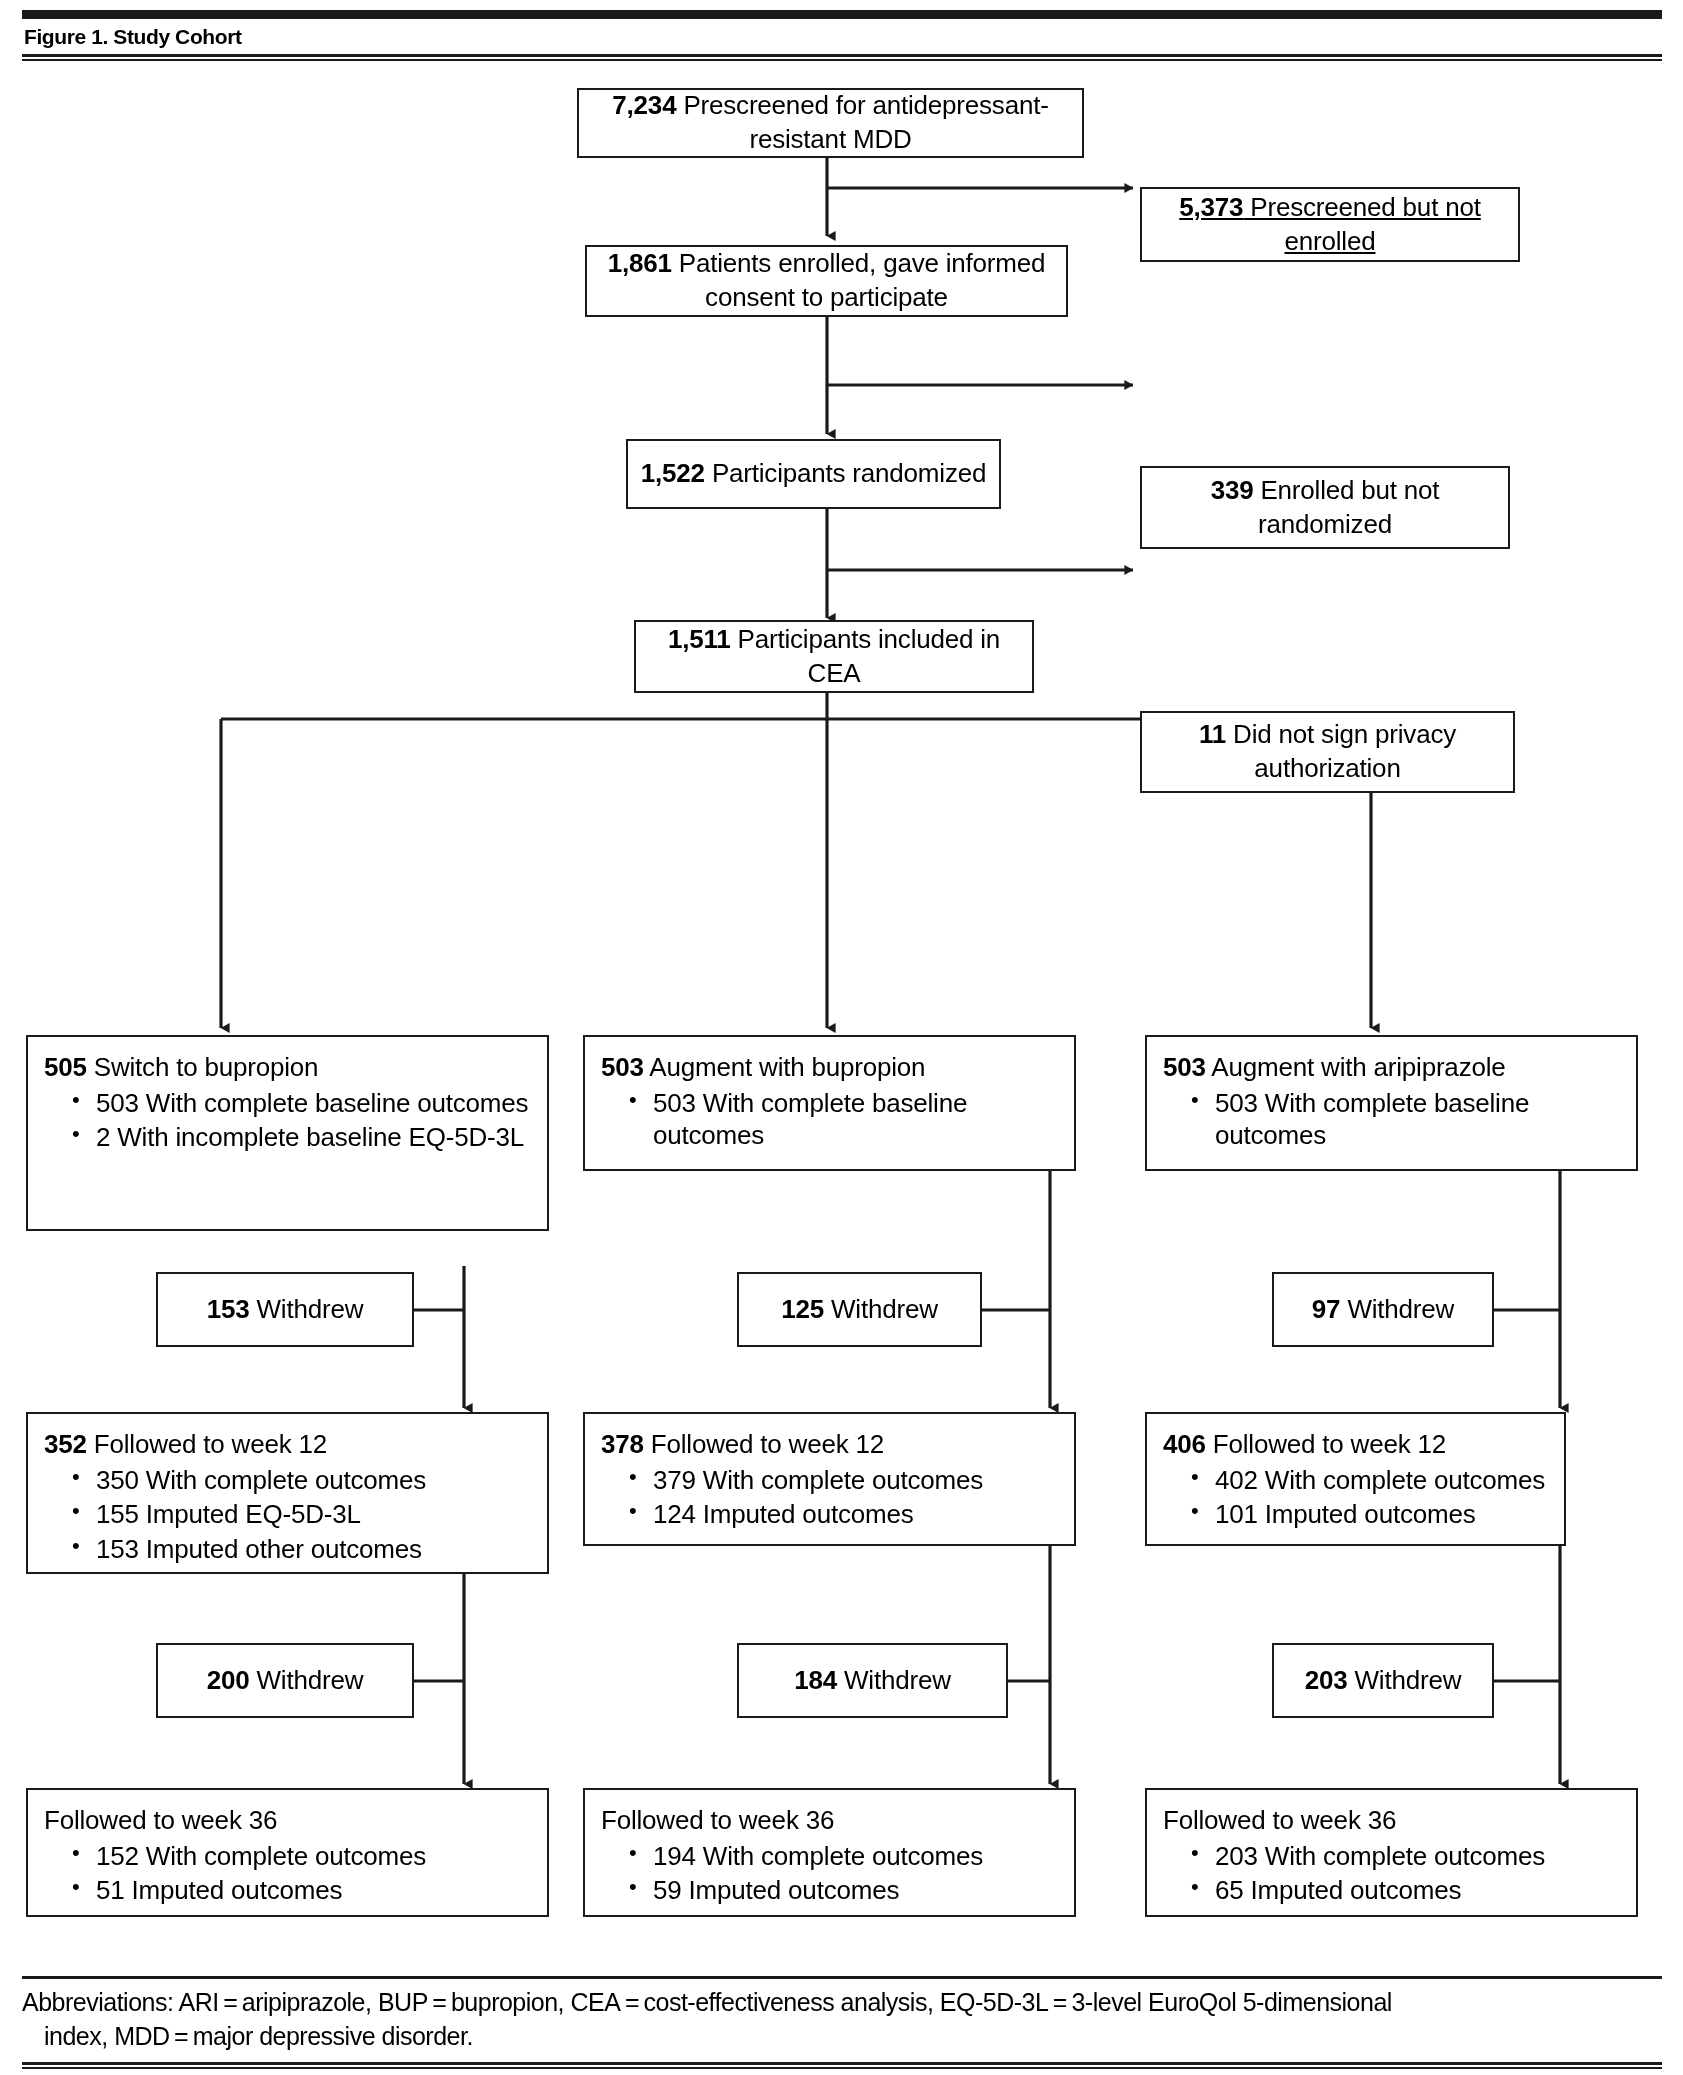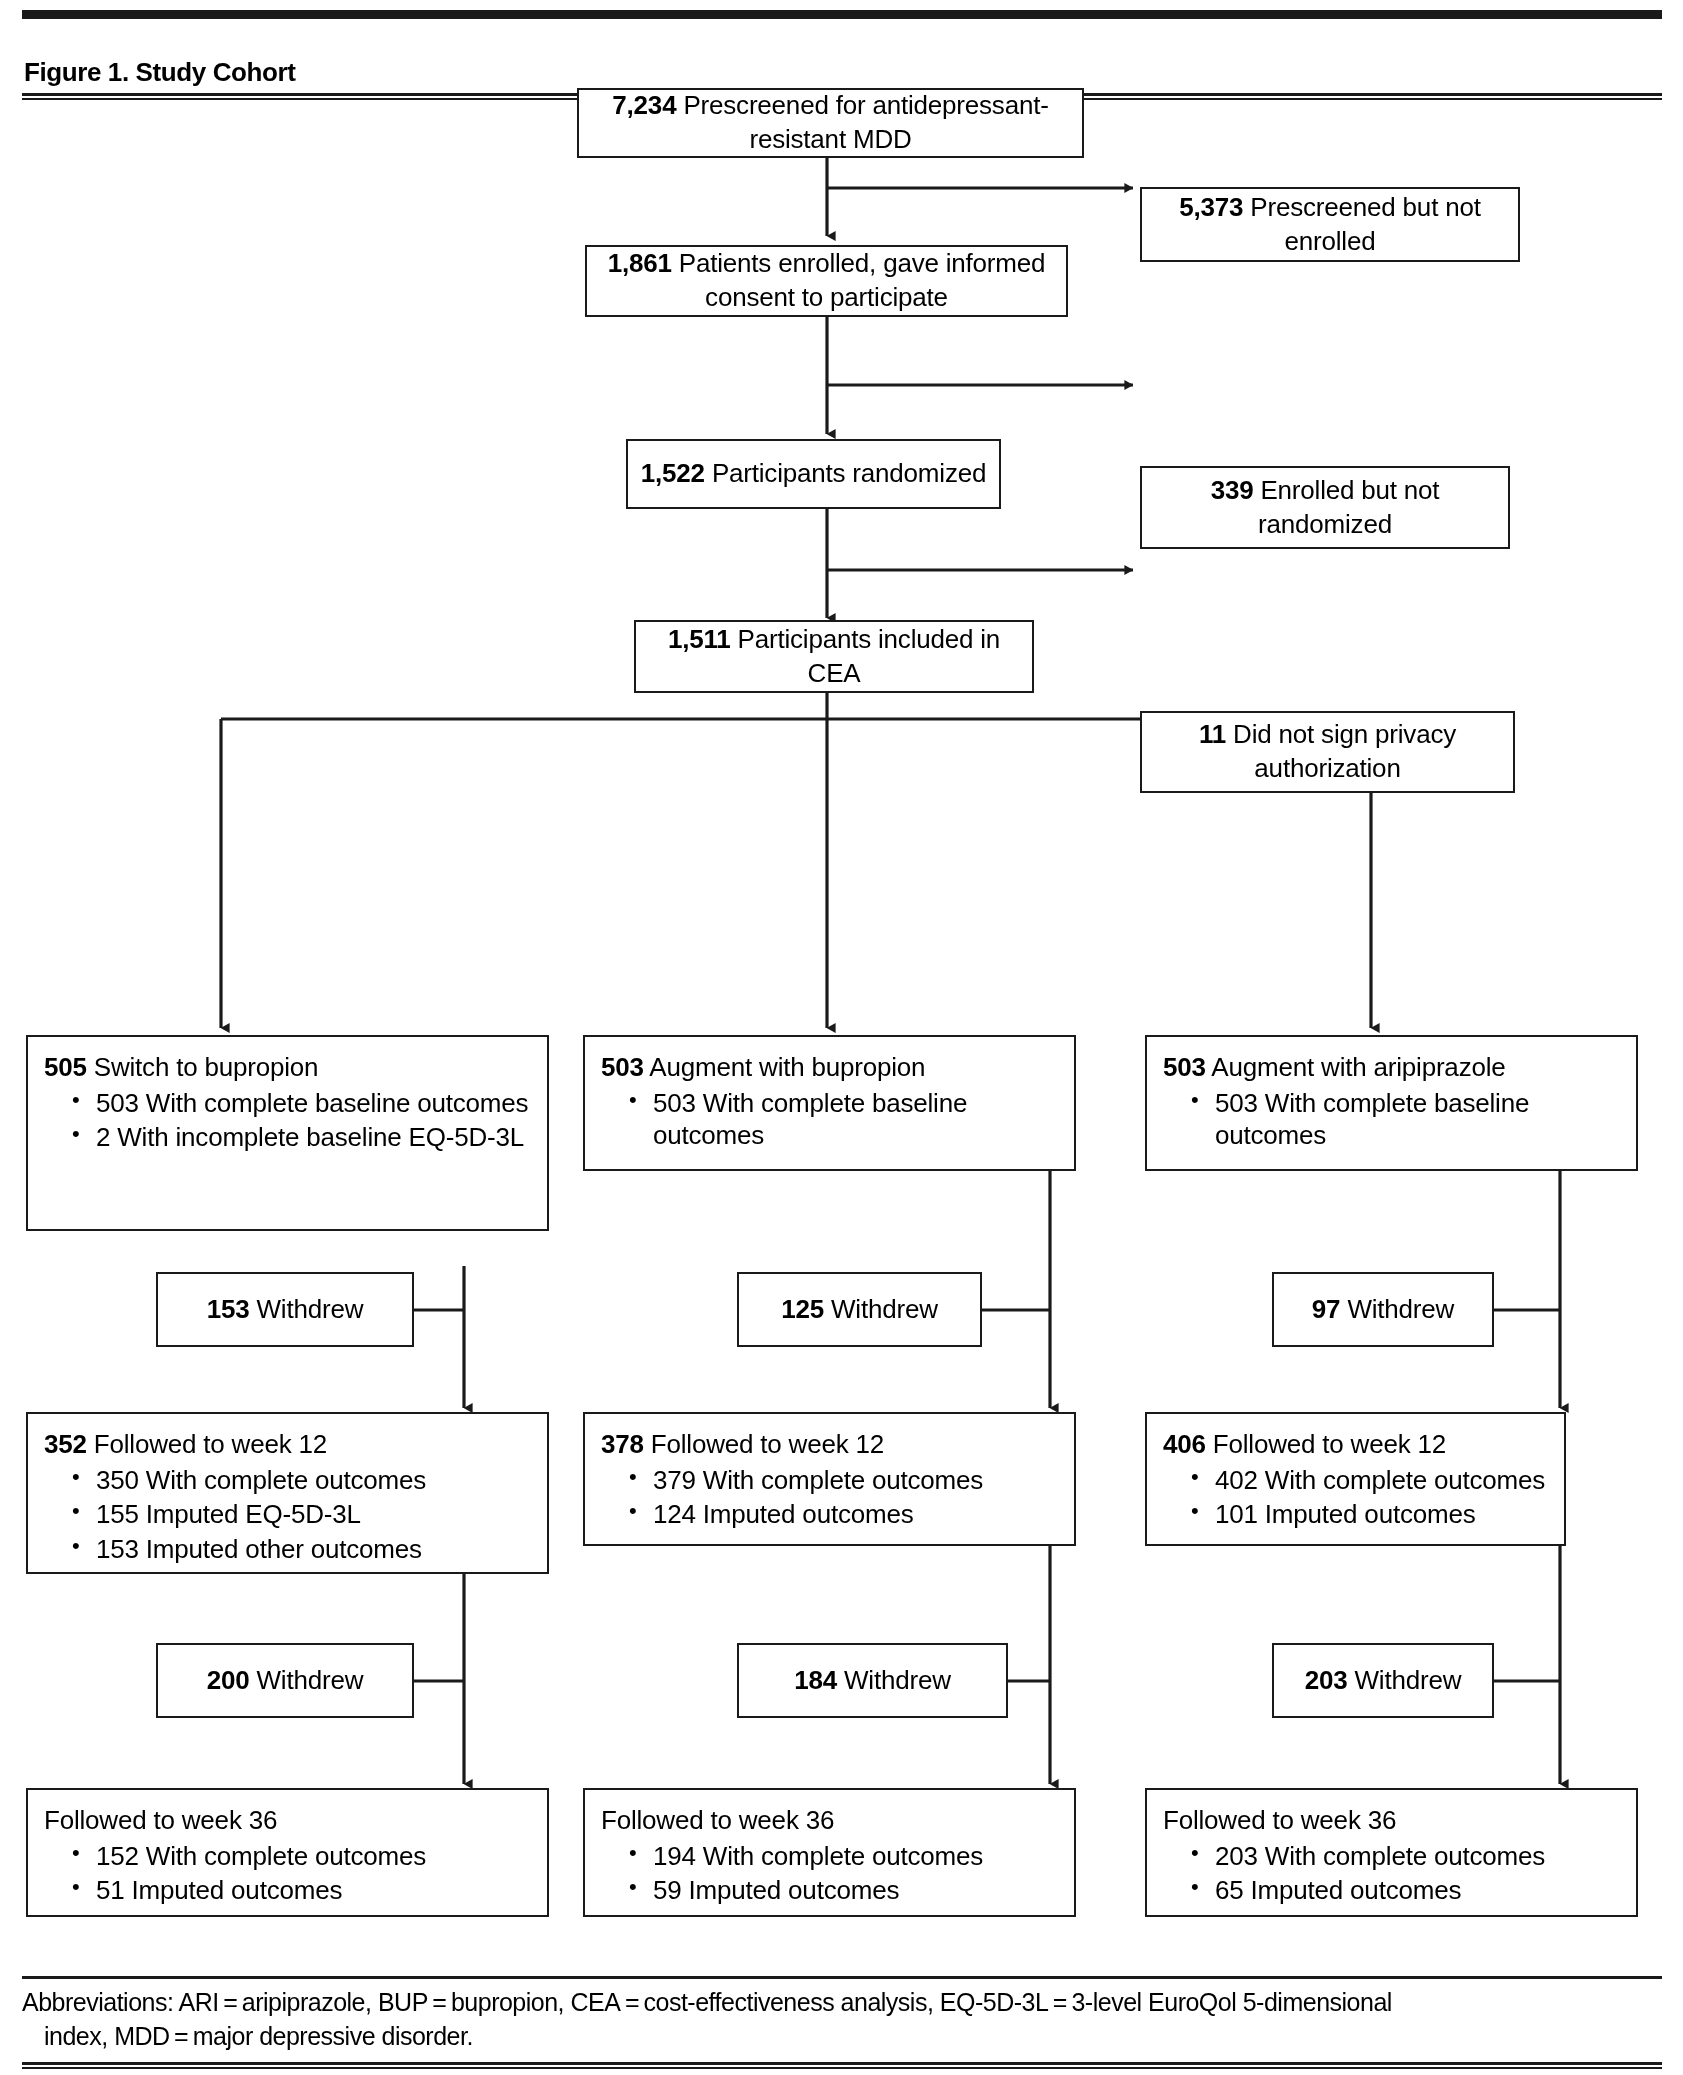--- a/index.html
+++ b/index.html
@@ -32,26 +32,25 @@
     width: 100%;
   }
   .rule-double {
     height: 7px;
     border-top: 3px solid #1a1a1a;
     border-bottom: 2px solid #1a1a1a;
     background: transparent;
     width: 100%;
   }
   #figure-title {
-    font-size: 26px;
+    font-size: 21px;
     font-weight: bold;
     letter-spacing: -0.4px;
     padding: 6px 0 5px 2px;
     white-space: nowrap;
-    margin-top: 32px;
   }
 
   
   #flow-canvas {
     position: absolute;
     left: 0; top: 0;
     width: 1683px; height: 2075px;
     pointer-events: none;
   }
 
@@ -167,21 +166,21 @@
     <path d="M1560,1310 L1440,1310" marker-end="url(#ah-right)"></path>
     <line x1="1560" y1="1546" x2="1560" y2="1784" marker-end="url(#ah-down)"></line>
     <path d="M1560,1681 L1440,1681" marker-end="url(#ah-right)"></path>
   </g>
 </svg>
 
 <div class="node centered" style="left:577px; top:88px; width:507px; height:70px;">
   <div><b>7,234</b><span> Prescreened for antidepressant-resistant MDD</span></div>
 </div>
 
-<div class="node centered" style="left:1140px; top:187px; width:380px; height:75px;">
+<div class="node centered" style="left:1140px; top:187px; width:380px; height:75px;text-decoration:underline;">
   <div><b>5,373</b><span> Prescreened but not enrolled</span></div>
 </div>
 
 <div class="node centered" style="left:585px; top:245px; width:483px; height:72px;">
   <div><b>1,861</b><span> Patients enrolled, gave informed consent to participate</span></div>
 </div>
 
 <div class="node centered" style="left:1140px; top:466px; width:370px; height:83px;">
   <div><b>339</b><span>  Enrolled but not randomized</span></div>
 </div>

